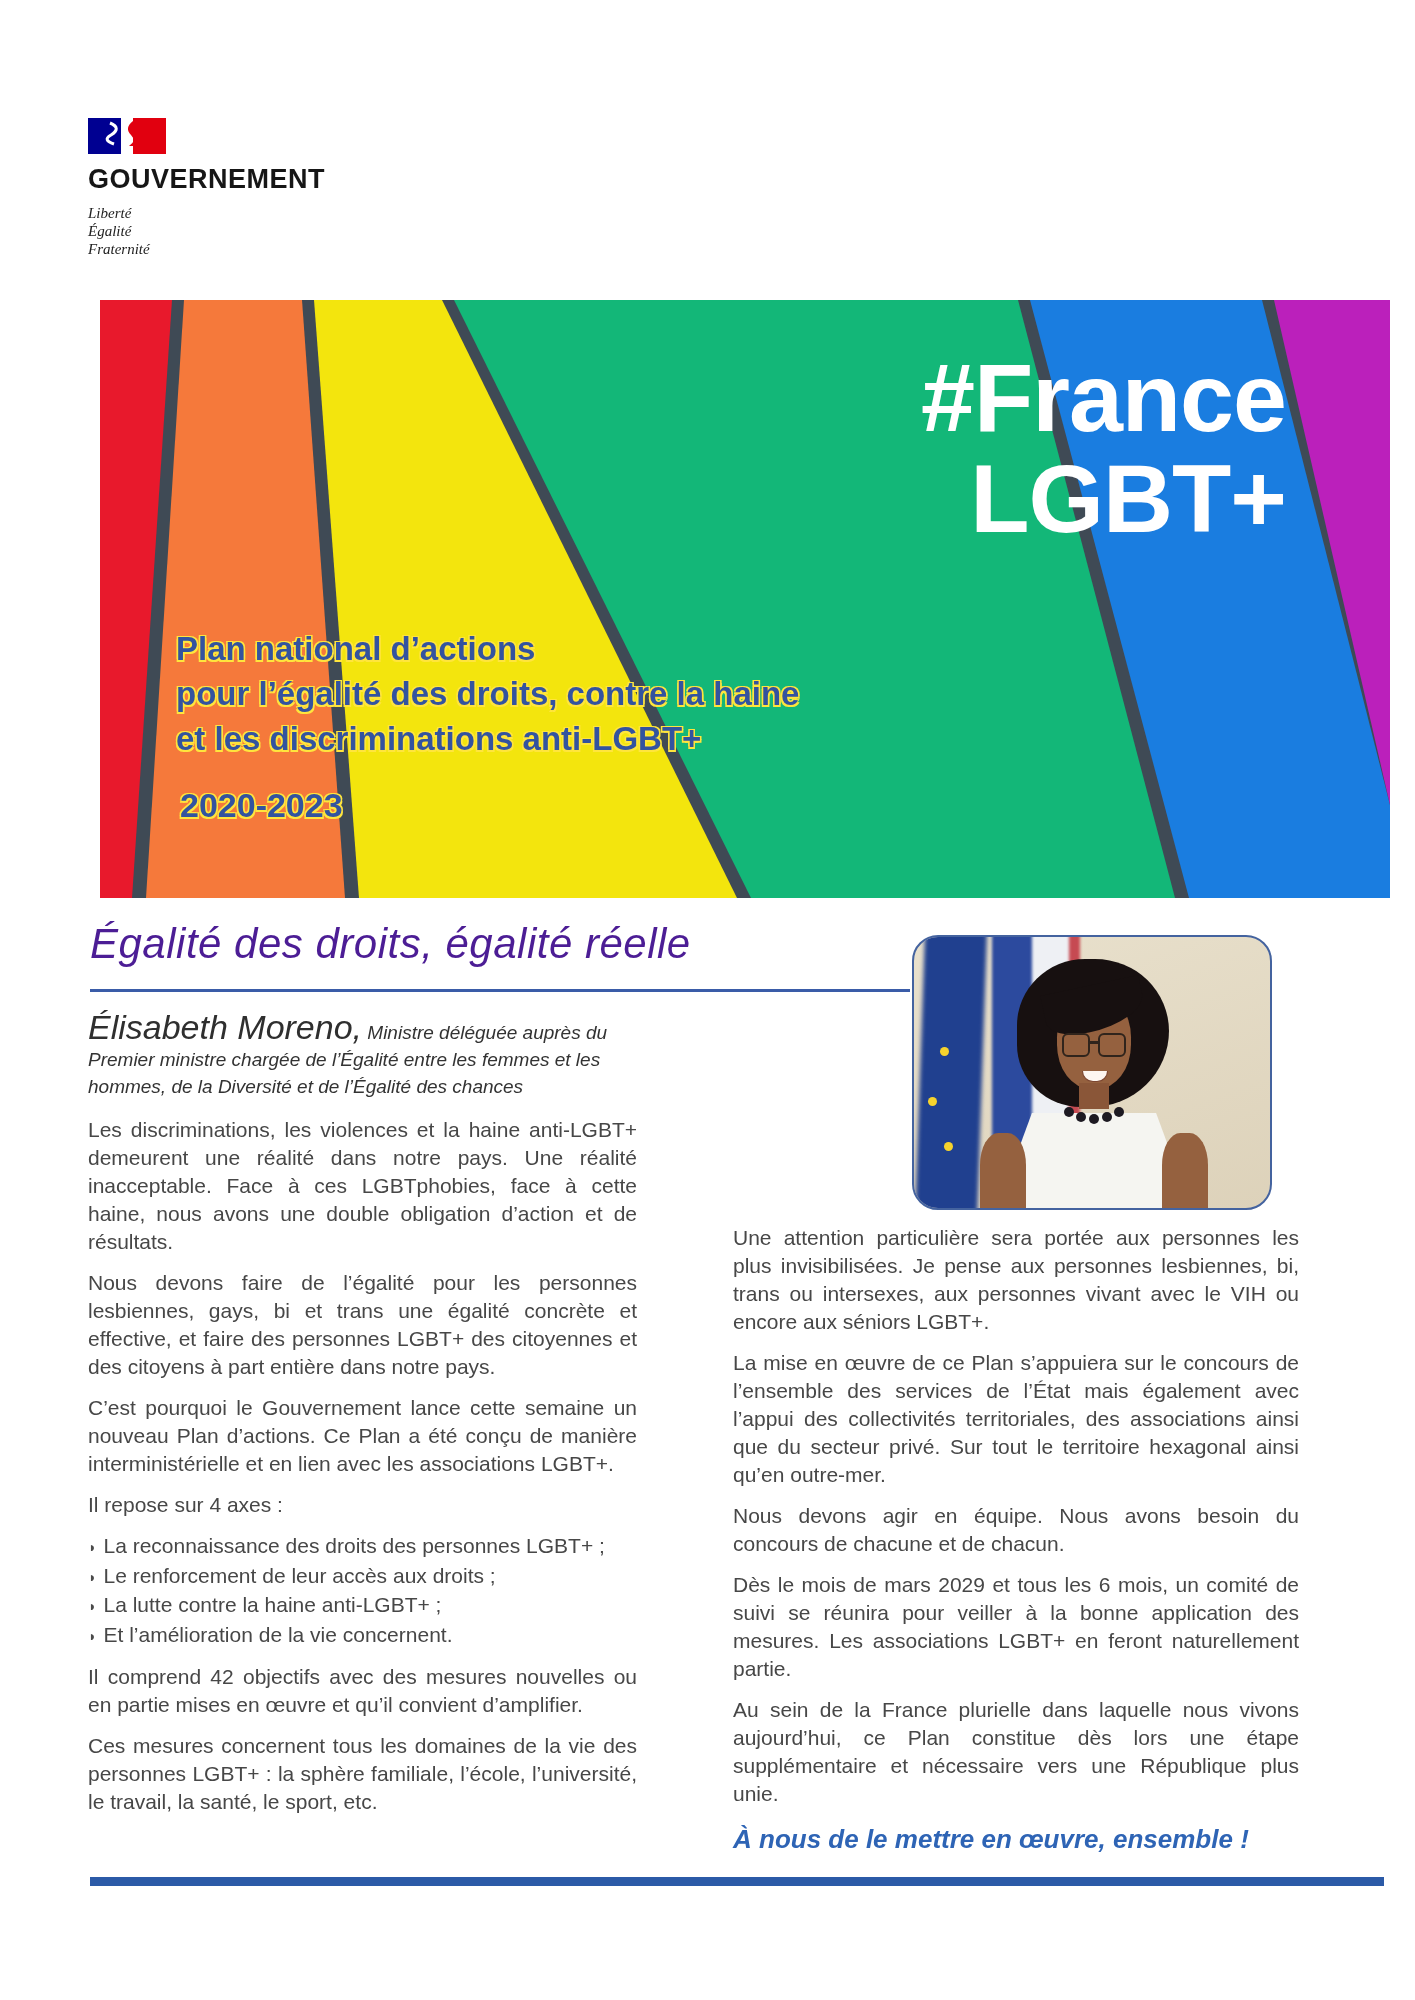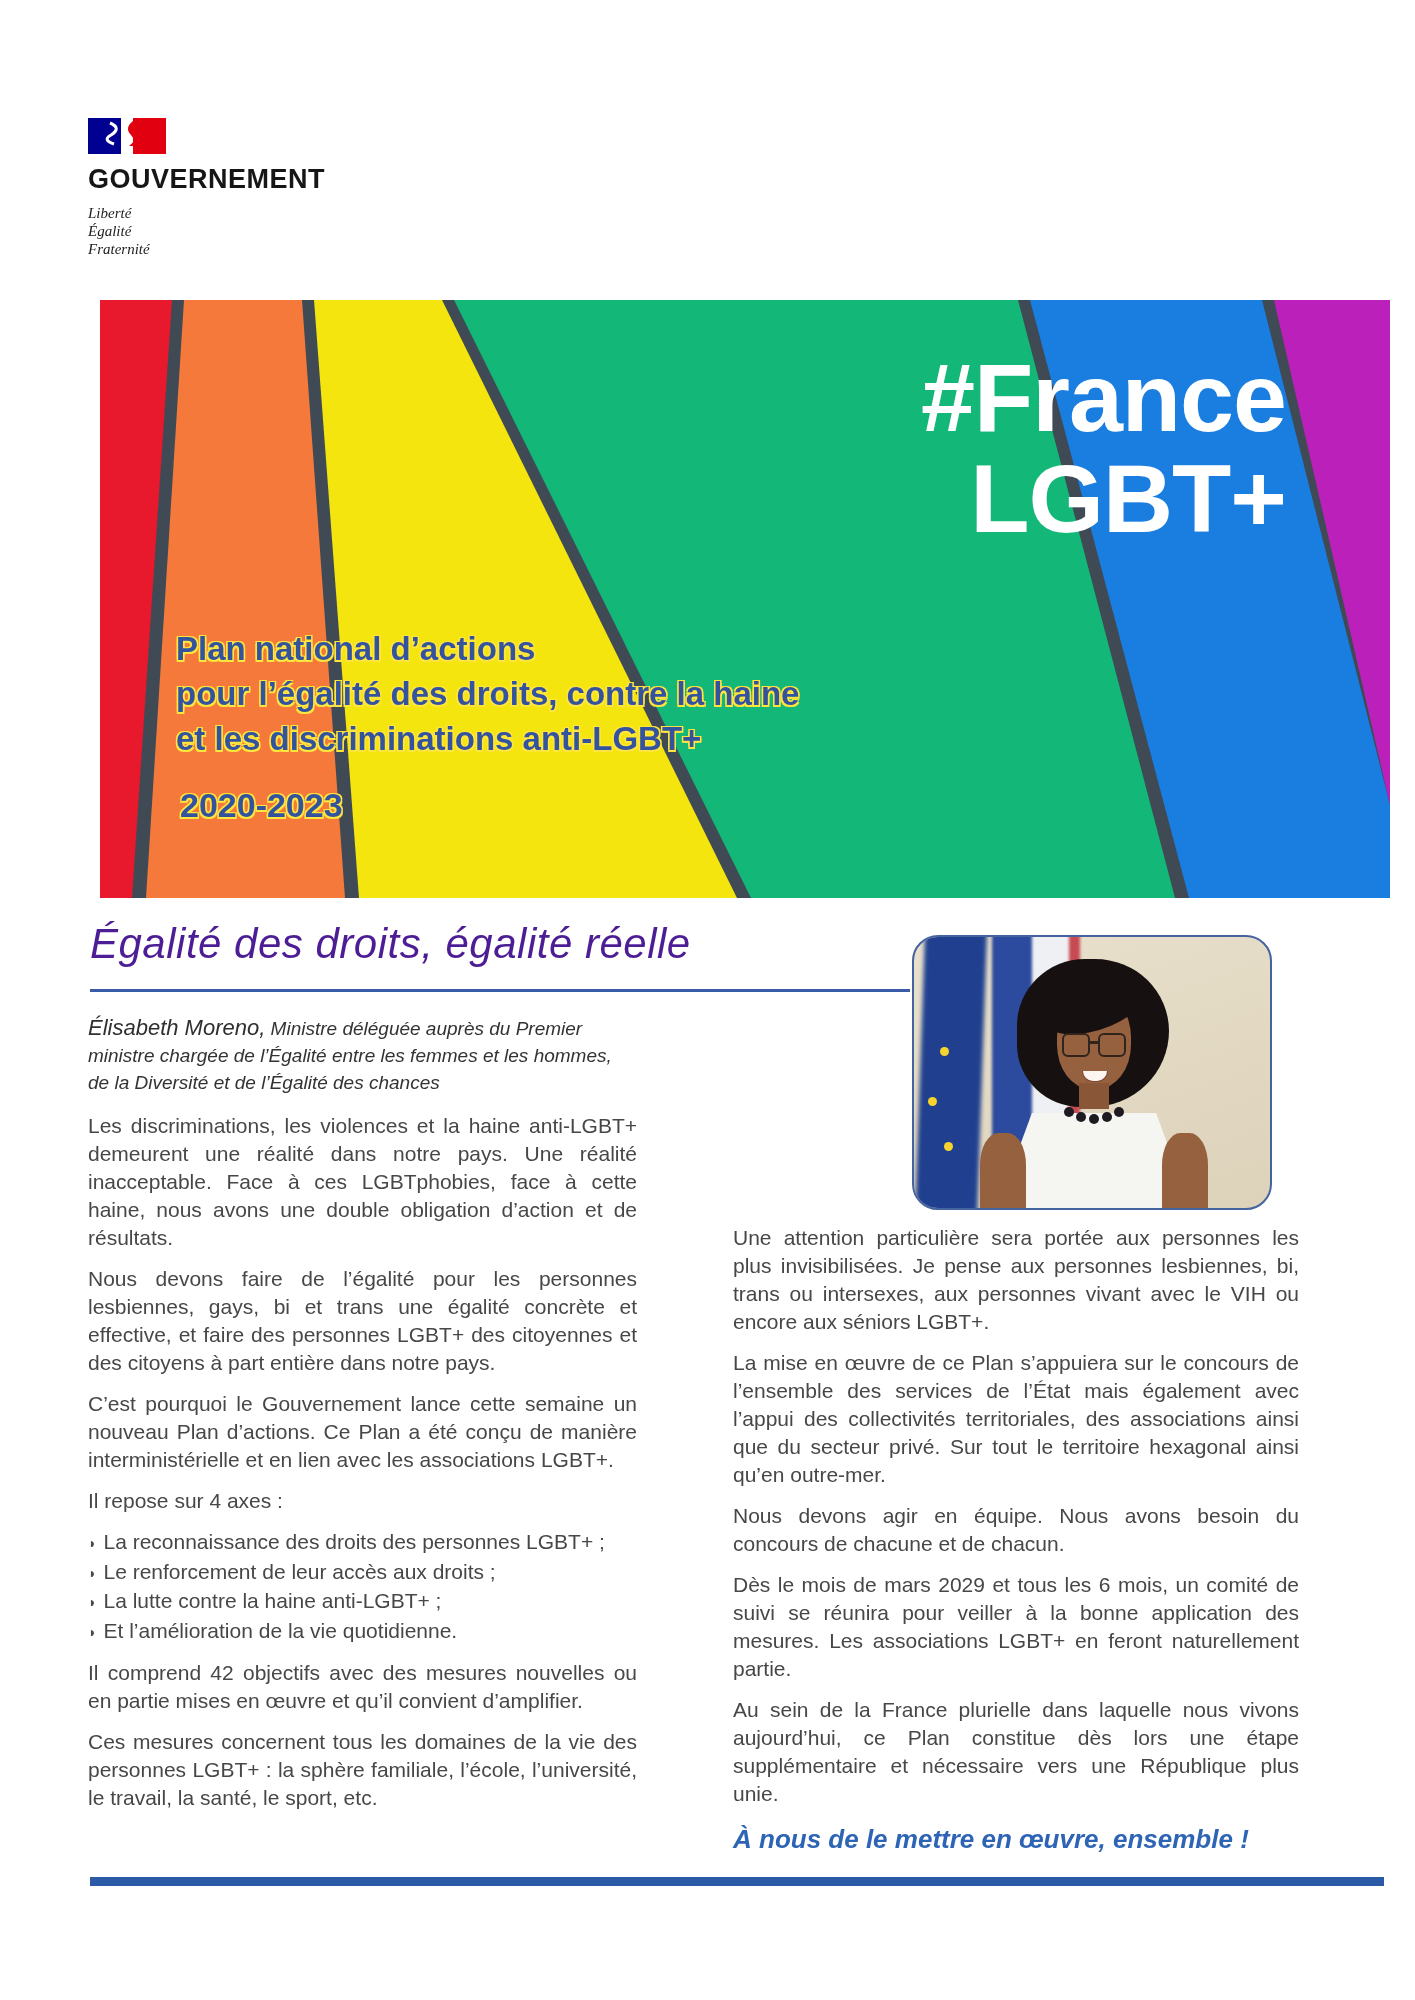--- a/index.html
+++ b/index.html
@@ -53,21 +53,21 @@
   .bead{position:absolute;width:10px;height:10px;border-radius:50%;background:#1d1a22;}
   .blouse{position:absolute;left:83px;top:176px;width:194px;height:95px;background:#f5f5f1;
           clip-path:polygon(18% 0,82% 0,100% 100%,0 100%);}
   .shoulder{position:absolute;top:196px;width:46px;height:80px;background:#95613f;border-radius:40% 40% 0 0;}
   .shoulder.l{left:66px;} .shoulder.r{left:248px;}
 
   
   .col-left{position:absolute;left:88px;top:1014px;width:549px;}
   .col-right{position:absolute;left:733px;top:1224px;width:566px;}
   .intro{font-style:italic;color:#333;margin:0 0 16px 0;line-height:27px;font-size:19px;}
-  .intro .name{font-size:22px;color:#2f2f2f;}
+  .intro .name{font-size:34px;color:#2f2f2f;}
   .bodytext{font-size:21px;line-height:28px;color:#474747;text-align:justify;margin:0 0 13px 0;}
   .axes-list{list-style:none;margin:0 0 13px 0;padding:0;font-size:21px;line-height:28.5px;color:#474747;}
   .axes-list .blt{font-size:14px;margin-right:7px;vertical-align:1px;color:#4a4a4a;}
   .closing{font-size:26px;font-weight:bold;font-style:italic;color:#2e64b5;margin-top:16px;}
 
   
   .footer-bar{position:absolute;left:90px;top:1877px;width:1294px;height:9px;background:#2b5aa7;}
 </style>
 </head>
 <body>
@@ -148,21 +148,21 @@
       <span class="name">Élisabeth Moreno,</span><span> Ministre déléguée auprès du Premier ministre chargée de l’Égalité entre les femmes et les hommes, de la Diversité et de l’Égalité des chances</span>
     </p>
     <p class="bodytext">Les discriminations, les violences et la haine anti-LGBT+ demeurent une réalité dans notre pays. Une réalité inacceptable. Face à ces LGBTphobies, face à cette haine, nous avons une double obligation d’action et de résultats.</p>
     <p class="bodytext">Nous devons faire de l’égalité pour les personnes lesbiennes, gays, bi et trans une égalité concrète et effective, et faire des personnes LGBT+ des citoyennes et des citoyens à part entière dans notre pays.</p>
     <p class="bodytext">C’est pourquoi le Gouvernement lance cette semaine un nouveau Plan d’actions. Ce Plan a été conçu de manière interministérielle et en lien avec les associations LGBT+.</p>
     <p class="bodytext">Il repose sur 4 axes :</p>
     <ul class="axes-list">
       <li><span class="blt">◗</span><span>La reconnaissance des droits des personnes LGBT+ ;</span></li>
       <li><span class="blt">◗</span><span>Le renforcement de leur accès aux droits ;</span></li>
       <li><span class="blt">◗</span><span>La lutte contre la haine anti-LGBT+ ;</span></li>
-      <li><span class="blt">◗</span><span>Et l’amélioration de la vie quotidienne.</span></li>
+      <li><span class="blt">◗</span><span>Et l’amélioration de la vie concernent.</span></li>
     </ul>
     <p class="bodytext">Il comprend 42 objectifs avec des mesures nouvelles ou en partie mises en œuvre et qu’il convient d’amplifier.</p>
     <p class="bodytext">Ces mesures concernent tous les domaines de la vie des personnes LGBT+ : la sphère familiale, l’école, l’université, le travail, la santé, le sport, etc.</p>
   </div>
 
   <div class="col-right">
     <p class="bodytext">Une attention particulière sera portée aux personnes les plus invisibilisées. Je pense aux personnes lesbiennes, bi, trans ou intersexes, aux personnes vivant avec le VIH ou encore aux séniors LGBT+.</p>
     <p class="bodytext">La mise en œuvre de ce Plan s’appuiera sur le concours de l’ensemble des services de l’État mais également avec l’appui des collectivités territoriales, des associations ainsi que du secteur privé. Sur tout le territoire hexagonal ainsi qu’en outre-mer.</p>
     <p class="bodytext">Nous devons agir en équipe. Nous avons besoin du concours de chacune et de chacun.</p>
     <p class="bodytext">Dès le mois de mars 2029 et tous les 6 mois, un comité de suivi se réunira pour veiller à la bonne application des mesures. Les associations LGBT+ en feront naturellement partie.</p>

